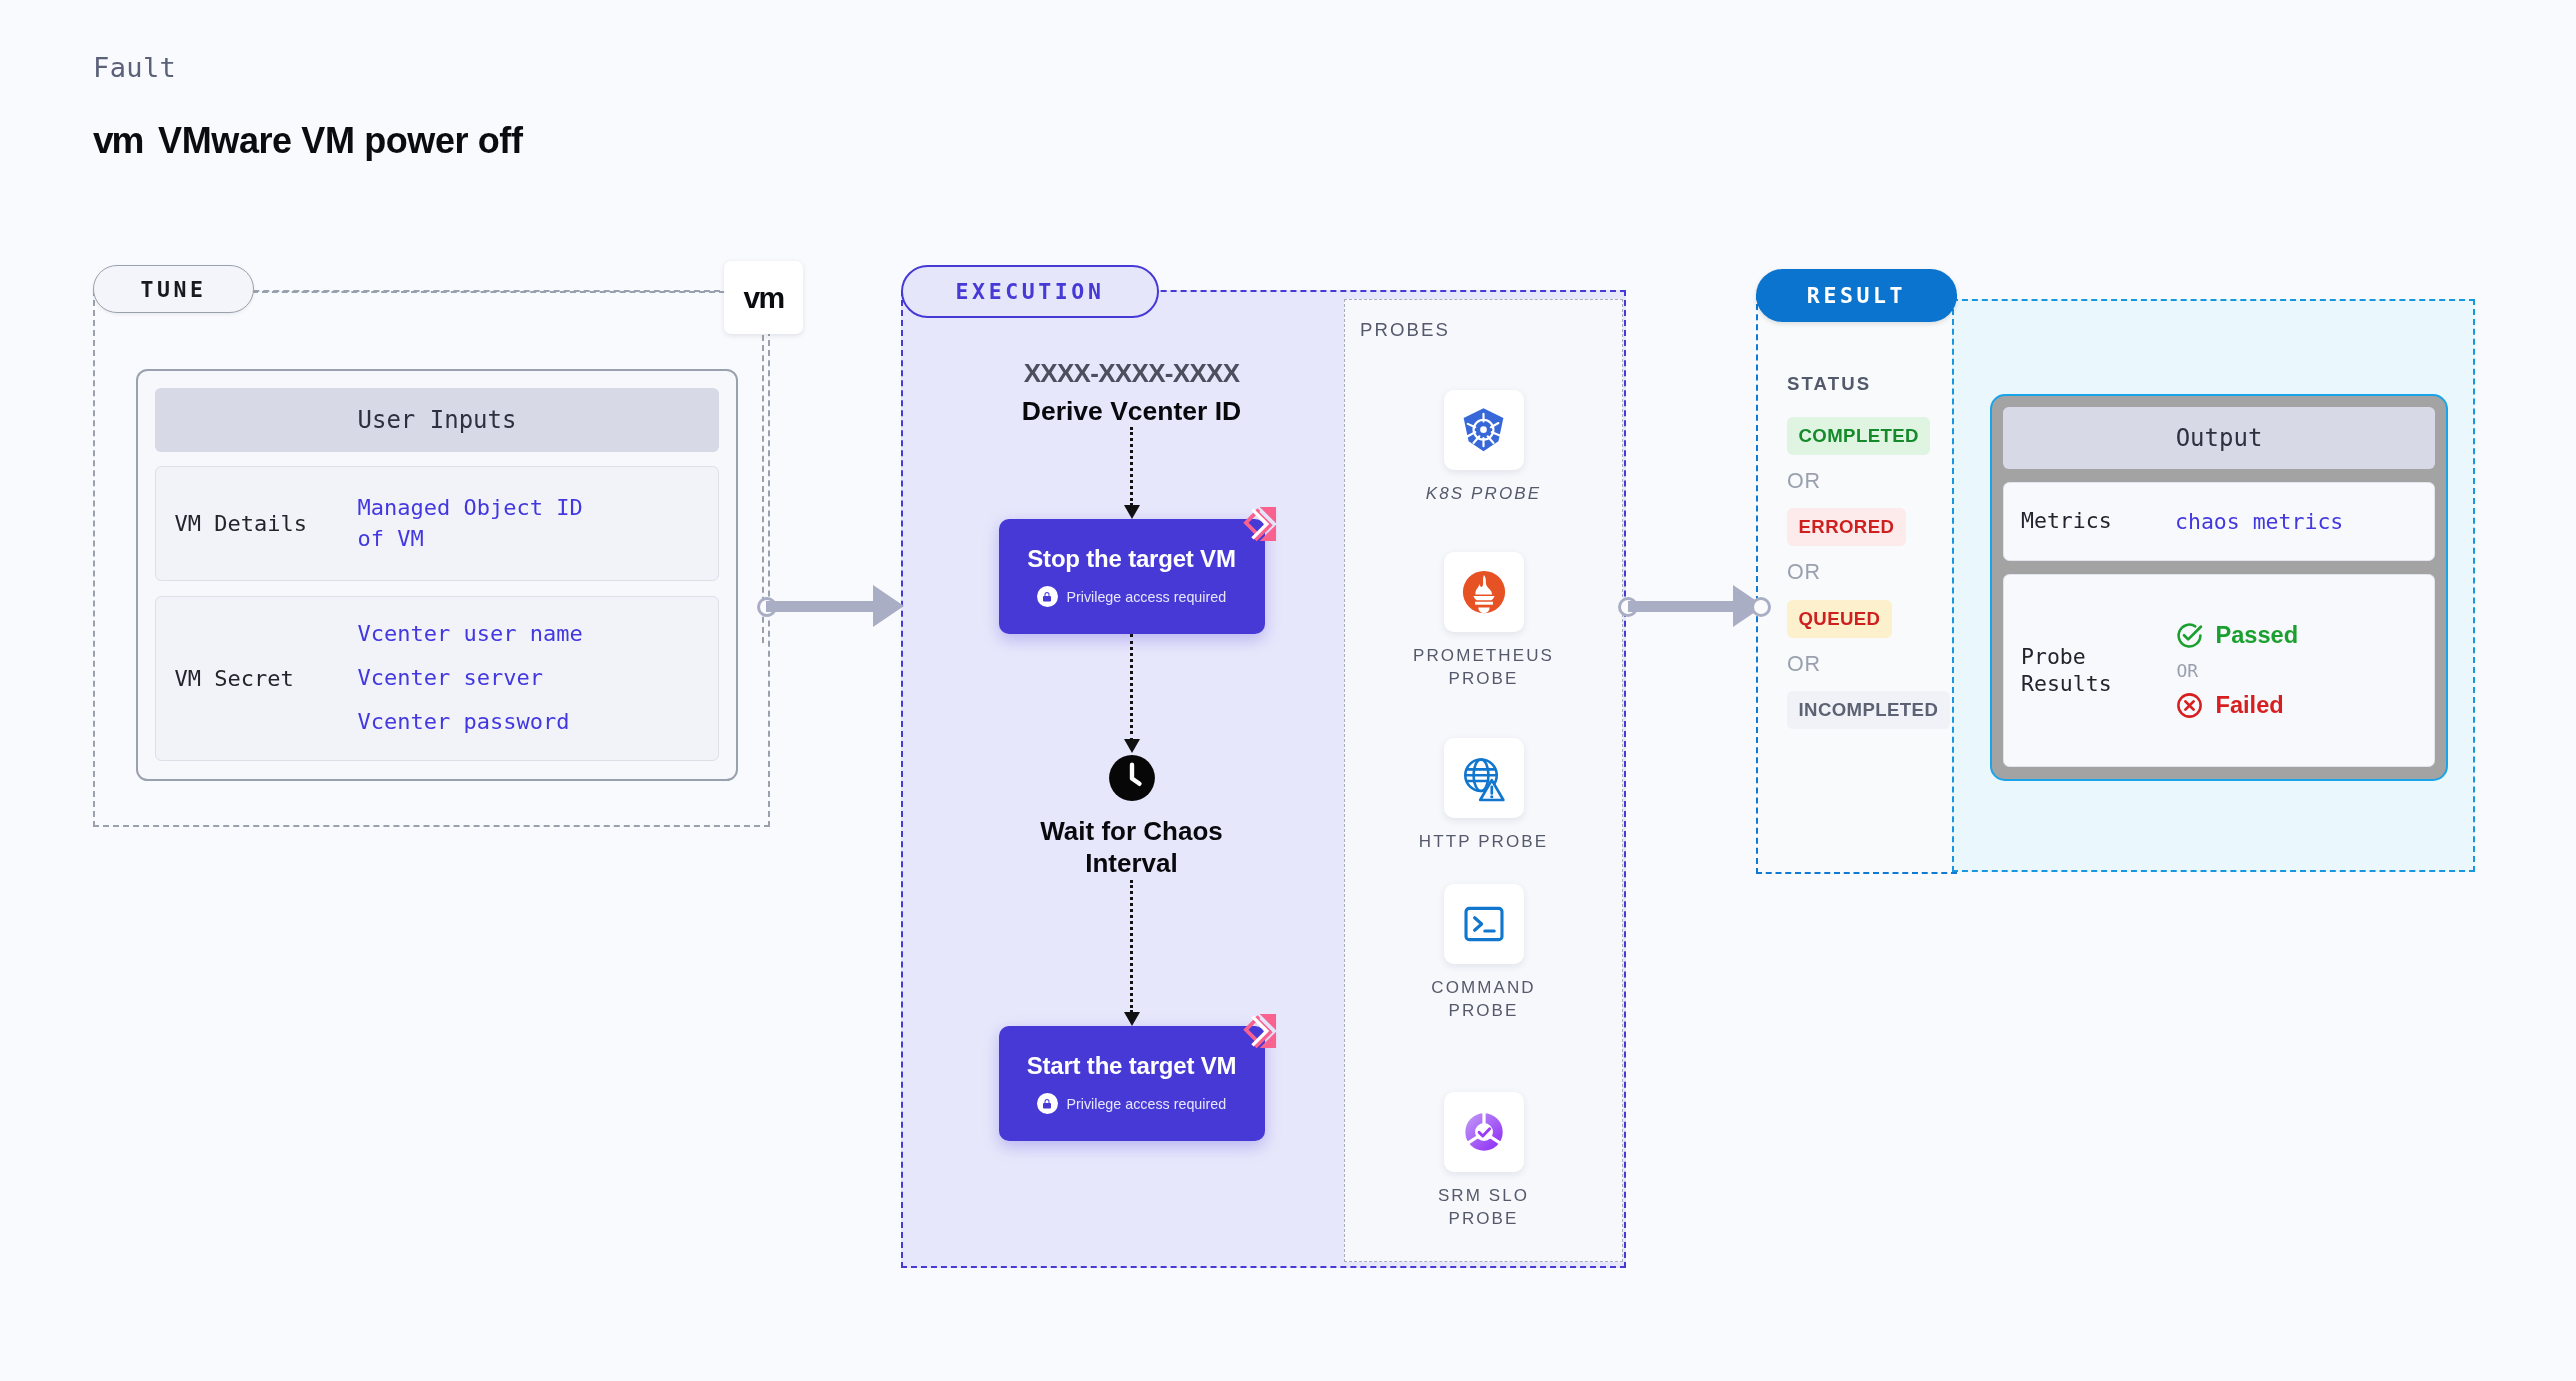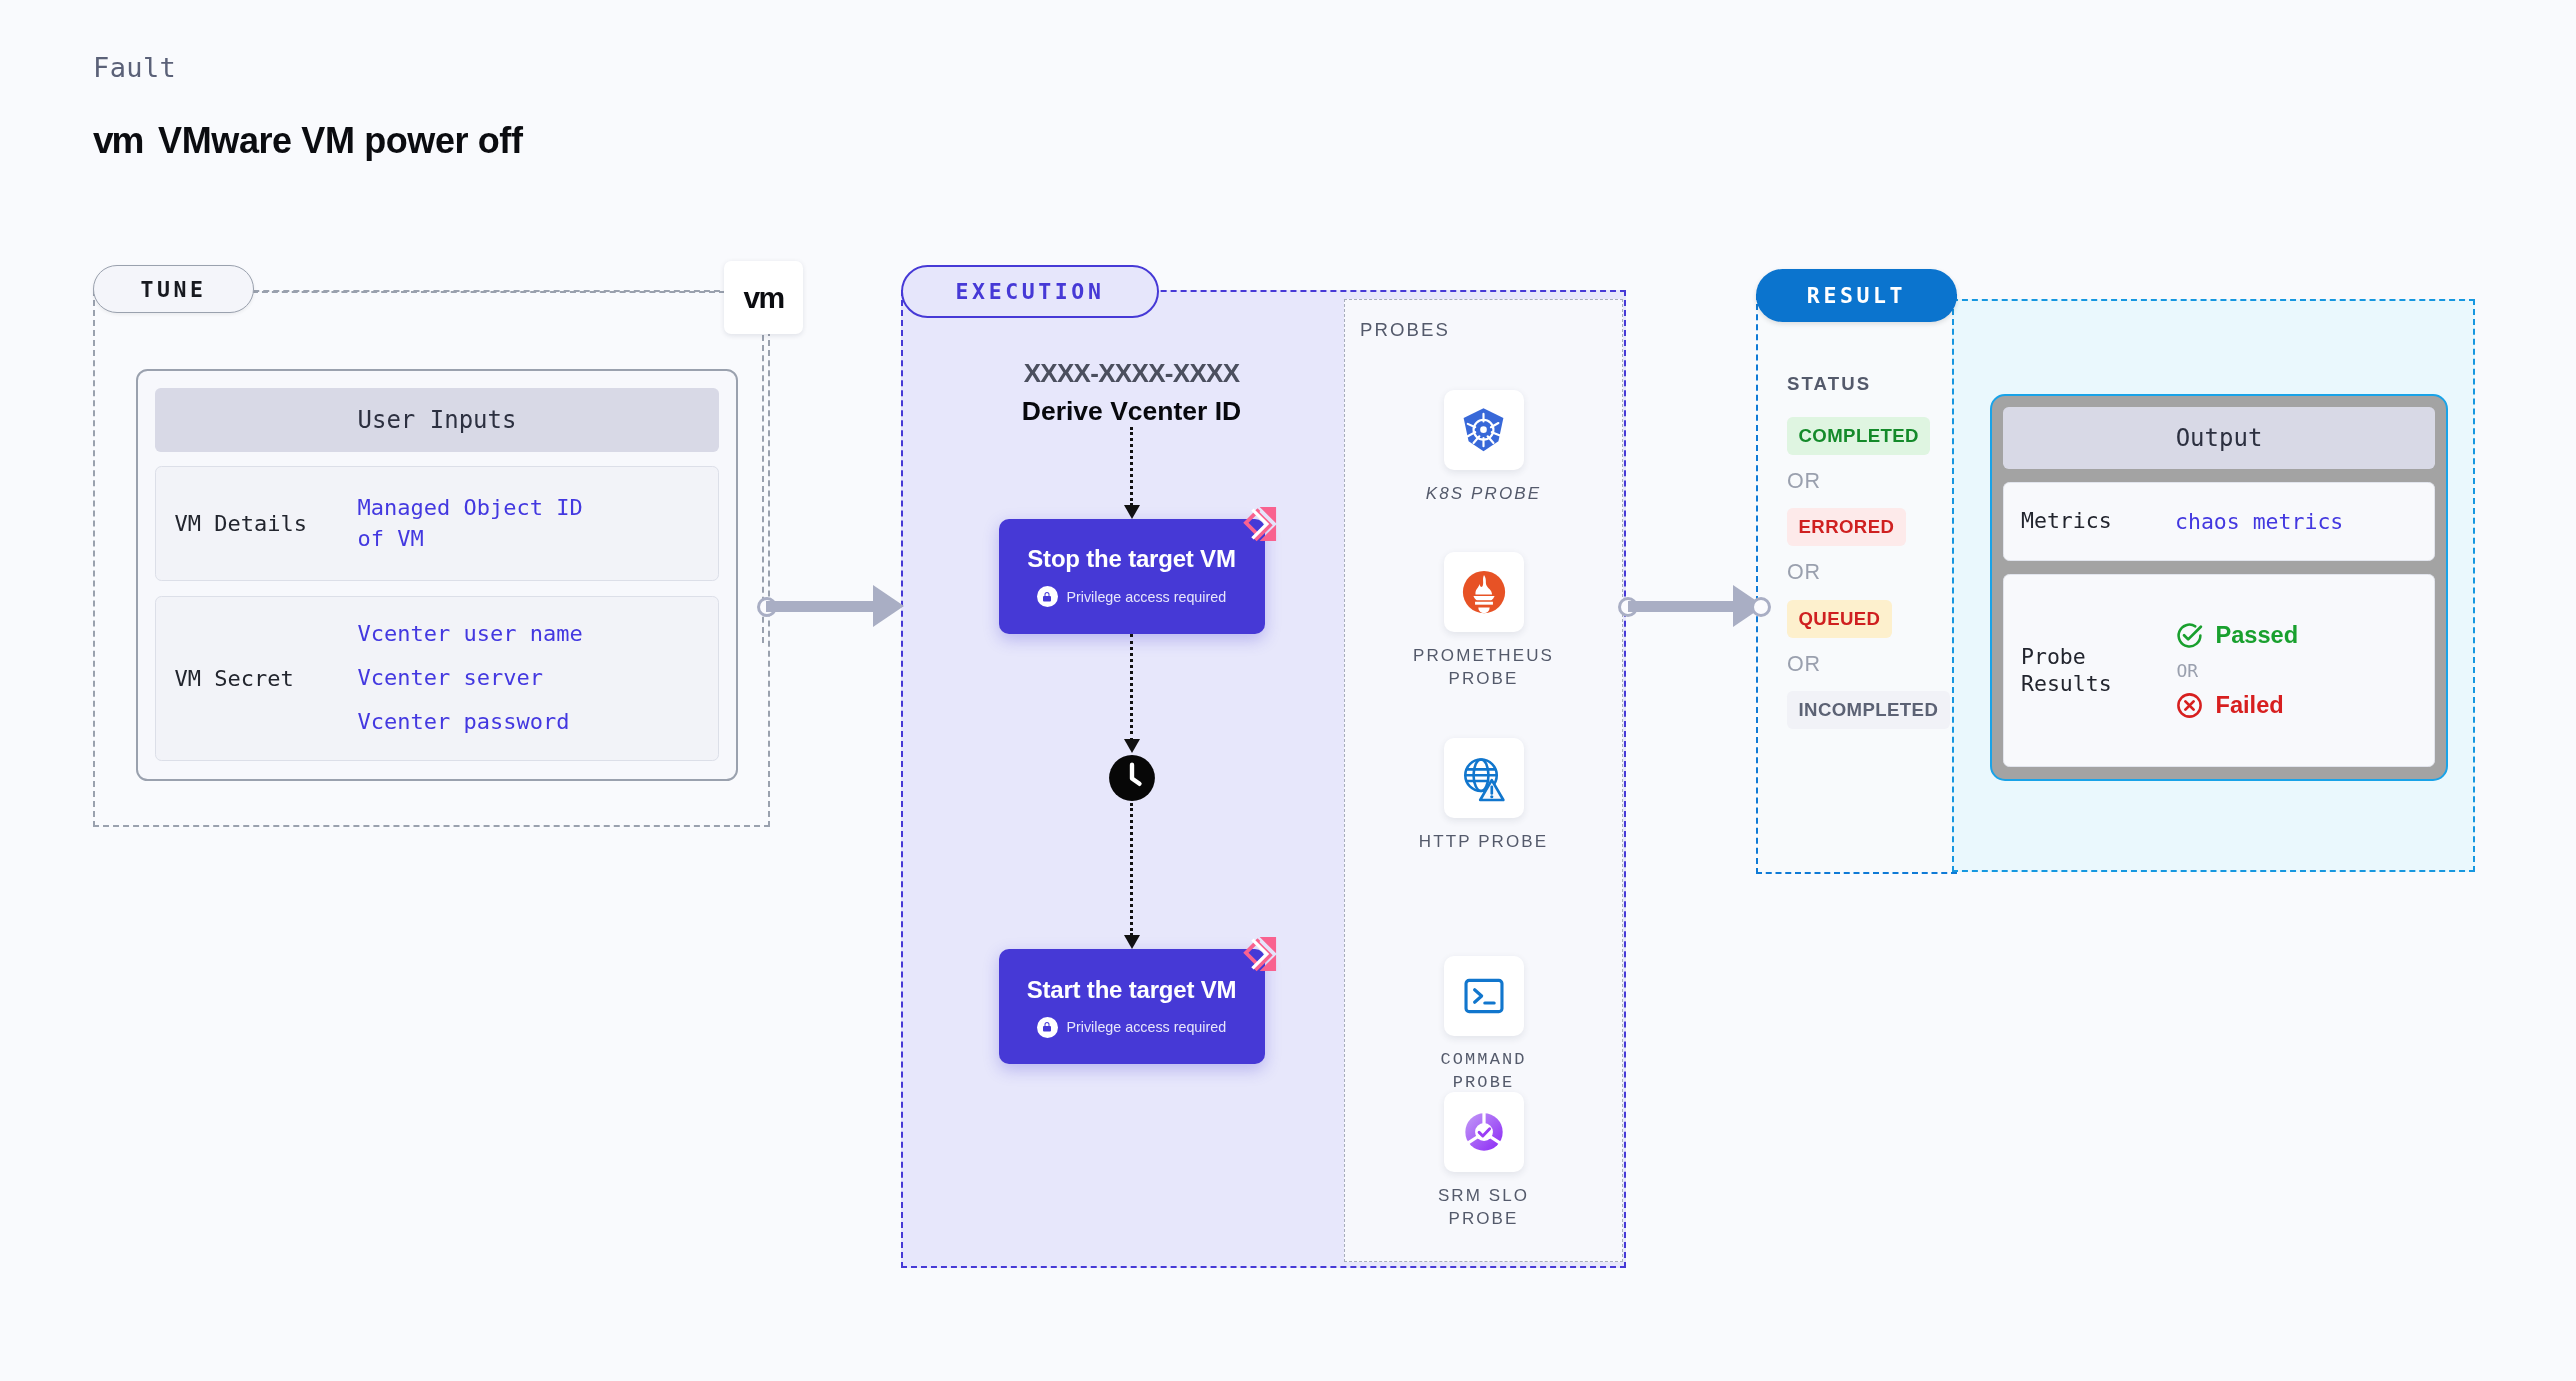--- a/index.html
+++ b/index.html
@@ -300,20 +300,24 @@
       <div class="line"></div>
       <div class="tip"></div>
     </div>
 
     <div class="clock-wrap">
       <svg width="50" height="50" viewBox="0 0 24 24">
         <circle cx="12" cy="12" r="11" fill="#070707"></circle>
         <path d="M12 5.6v6.6l3.6 2.6" fill="none" stroke="#fff" stroke-width="2.1" stroke-linecap="round" stroke-linejoin="round"></path>
       </svg>
     </div>
+    <div class="wait-label">
+      <div>Wait for Chaos</div>
+      <div>Interval</div>
+    </div>
 
     <div class="dotted-conn conn-3">
       <div class="line"></div>
       <div class="tip"></div>
     </div>
 
     <div class="act-card">
       <svg class="harness-badge" viewBox="0 0 64 64">
         <path d="M33 6 L58 6 L58 31 Z" fill="#f9628f"></path>
         <path d="M58 33 L58 58 L33 58 Z" fill="#f9628f"></path>
@@ -379,21 +383,21 @@
         <path d="M42 34 L56 58 L28 58 Z" fill="#f7f8fc" stroke="#1176cd" stroke-width="3.2" stroke-linejoin="round"></path>
         <path d="M42 42v8" stroke="#1176cd" stroke-width="3.2" stroke-linecap="round"></path>
         <circle cx="42" cy="54" r="1.9" fill="#1176cd"></circle>
       </svg>
     </div>
     <div class="probe-label">
       <div>HTTP  PROBE</div>
     </div>
   </div>
 
-  <div class="probe-item" style="left:1344px; top:956px;font-family:Liberation Mono, monospace;">
+  <div class="probe-item" style="left:1344px; top:884px;">
     <div class="probe-tile">
       <svg width="50" height="50" viewBox="0 0 64 64">
         <rect x="9" y="12" width="46" height="40" rx="4" fill="none" stroke="#1176cd" stroke-width="4"></rect>
         <path d="M20 24l9 8-9 8" fill="none" stroke="#1176cd" stroke-width="4" stroke-linecap="round" stroke-linejoin="round"></path>
         <path d="M33 41h12" stroke="#1176cd" stroke-width="4" stroke-linecap="round"></path>
       </svg>
     </div>
     <div class="probe-label">
       <div>COMMAND</div>
       <div>PROBE</div>

